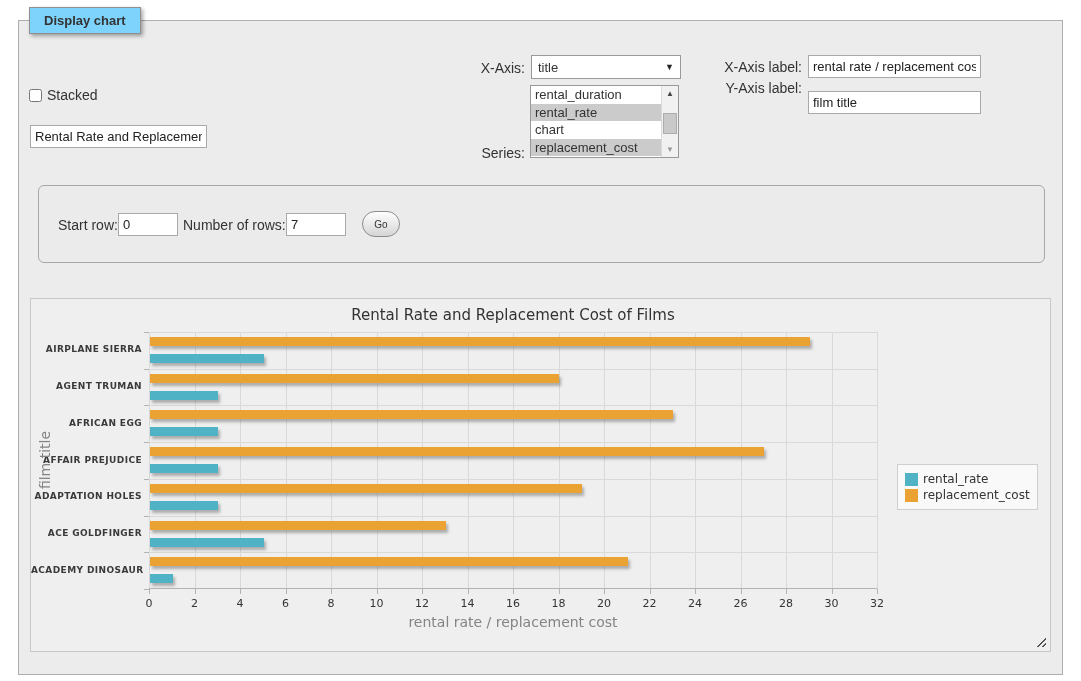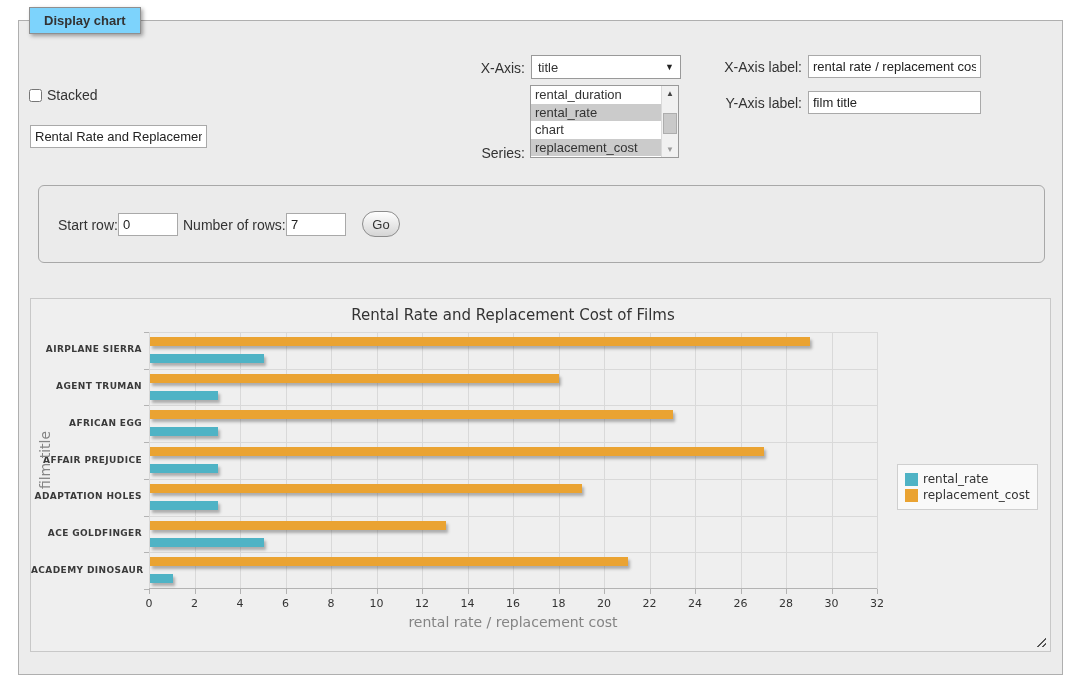--- a/index.html
+++ b/index.html
@@ -29,21 +29,21 @@
     border: 1px solid #A9A9A9; background: #fff; color: #222;
     font-family: "Liberation Sans", sans-serif; font-size: 13px;
     padding: 2px 4px; height: 23px;
   }
   .title-input { position: absolute; left: 30px; top: 125px; width: 177px; }
   .lbl { position: absolute; font-size: 14px; color: #333; white-space: nowrap; }
   .lbl.right { text-align: right; }
   .xaxis-lbl { left: 440px; top: 60px; width: 85px; }
   .series-lbl { left: 440px; top: 145px; width: 85px; }
   .xaxis-label-lbl { left: 705px; top: 59px; width: 97px; }
-  .yaxis-label-lbl { left: 705px; top: 95px; width: 97px; }
+  .yaxis-label-lbl { left: 705px; top: 80px; width: 97px; }
   .xaxis-label-input { position: absolute; left: 808px; top: 55px; width: 173px; }
   .yaxis-label-input { position: absolute; left: 808px; top: 91px; width: 173px; }
   .select {
     position: absolute; left: 531px; top: 55px; width: 150px; height: 24px;
     background: #fff; border: 1px solid #999; font-size: 13px;
     display: flex; align-items: center; padding: 0 6px; cursor: default;
   }
   .select .sel-value { flex: 1; }
   .select .arrow { font-size: 9px; color: #222; }
   .listbox {
@@ -66,21 +66,21 @@
   }
   .rows-panel .lbl2 { position: absolute; font-size: 14px; white-space: nowrap; }
   .start-lbl { left: 19px; top: 31px; }
   .start-input { position: absolute; left: 79px; top: 27px; width: 60px; }
   .nrows-lbl { left: 144px; top: 31px; }
   .nrows-input { position: absolute; left: 247px; top: 27px; width: 60px; }
   .go-btn {
     position: absolute; left: 323px; top: 25px; width: 38px; height: 26px;
     border: 1px solid #8C8C8C; border-radius: 13px;
     background: linear-gradient(#FEFEFE, #D5D5D5);
-    font-family: "Liberation Sans", sans-serif; font-size: 13px; color: #333;
+    font-family: "Liberation Sans", sans-serif; font-size: 10px; color: #333;
   }
   .chart-panel {
     position: absolute; left: 30px; top: 298px; width: 1021px; height: 354px;
     background: #EFEFEF; border: 1px solid #C8C8C8;
     font-family: "DejaVu Sans", sans-serif;
   }
   .chart-title {
     position: absolute; left: 118px; top: 7px; width: 728px; text-align: center;
     font-size: 15px; color: #333;
   }

